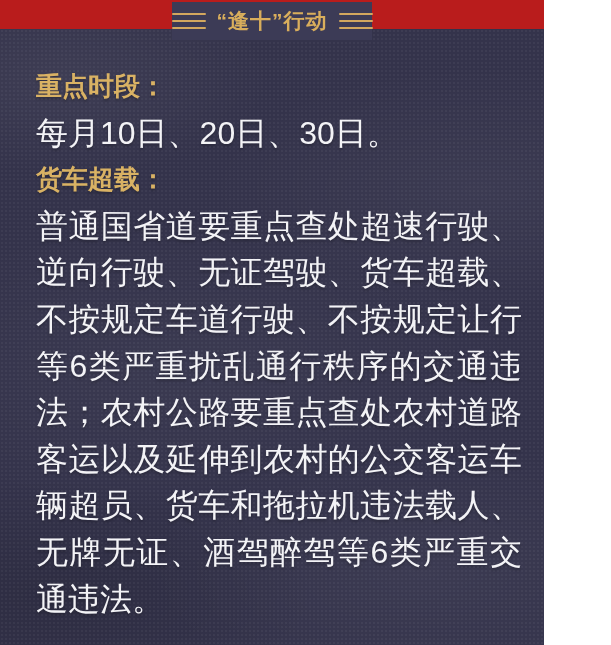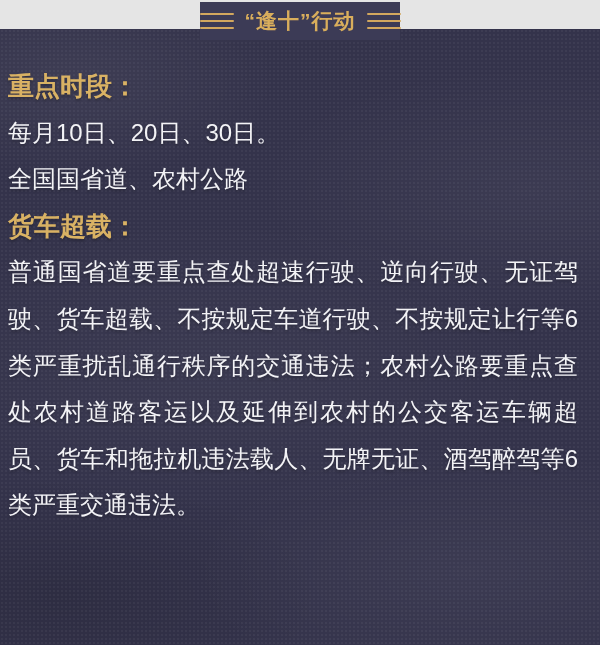--- a/index.html
+++ b/index.html
@@ -3,23 +3,23 @@
 <meta charset="utf-8">
 <style>
   html, body {
     margin: 0;
     padding: 0;
     background: #ffffff;
     font-family: "Liberation Sans", "DejaVu Sans", sans-serif;
   }
   .screen {
     position: relative;
-    width: 600px;
+    width: 544px;
     height: 645px;
-    background: #e5e5e5;
+    background: #b91c1c;
     overflow: hidden;
   }
   
   .paper {
     position: absolute;
     top: 29px;
     left: 0;
     right: 0;
     bottom: 0;
     background-color: #34334b;
@@ -64,34 +64,34 @@
   }
   .triple-lines i {
     display: block;
     height: 2px;
     background: #d2a75e;
     border-radius: 1px;
   }
   
   .content {
     position: relative;
-    padding: 34px 22px 0 8px;
+    padding: 34px 22px 0 36px;
     z-index: 2;
   }
   .heading {
     color: #d9b264;
     font-size: 26px;
     font-weight: 700;
     line-height: 46.6px;
     text-shadow: 0 2px 3px rgba(0,0,0,0.25);
   }
   .body-line,
   .paragraph {
     color: #f3f3f6;
-    font-size: 24px;
+    font-size: 32px;
     line-height: 46.6px;
     text-shadow: 0 2px 3px rgba(0,0,0,0.25);
   }
   .paragraph {
     text-align: justify;
     text-justify: inter-ideograph;
   }
 </style>
 </head>
 <body>
@@ -114,21 +114,20 @@
 
   <div class="paper">
     <div class="content">
 
       <div class="section">
         <div class="heading">重点时段：</div>
         <div class="body-line">每月10日、20日、30日。</div>
       </div>
 
       <div class="section">
-        <div class="body-line">全国国省道、农村公路</div>
       </div>
 
       <div class="section">
         <div class="heading">货车超载：</div>
         <div class="paragraph">普通国省道要重点查处超速行驶、逆向行驶、无证驾驶、货车超载、不按规定车道行驶、不按规定让行等6类严重扰乱通行秩序的交通违法；农村公路要重点查处农村道路客运以及延伸到农村的公交客运车辆超员、货车和拖拉机违法载人、无牌无证、酒驾醉驾等6类严重交通违法。</div>
       </div>
 
     </div>
   </div>
 

